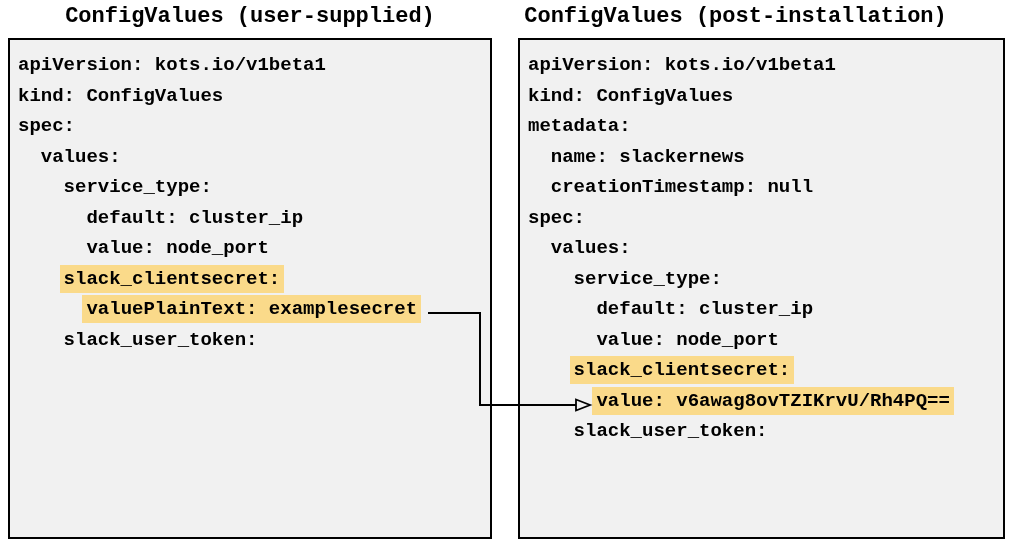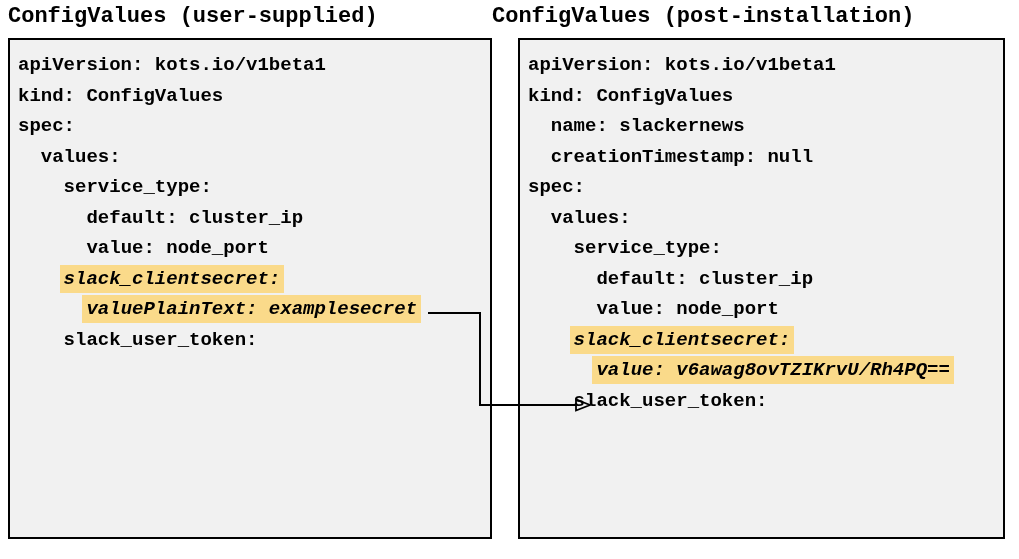--- a/index.html
+++ b/index.html
@@ -20,21 +20,21 @@
     position: relative;
     overflow: hidden;
     font-family: "Liberation Mono", "DejaVu Sans Mono", monospace;
     color: var(--text);
   }
   .panel-title {
     position: absolute;
     top: 1px;
     height: 32px;
     line-height: 32px;
-    text-align: left;
+    text-align: center;
     font-weight: bold;
     font-size: 22px;
     white-space: pre;
   }
   .panel-title.left  { left: 8px;   width: 484px; }
   .panel-title.right { left: 492px; width: 487px; }
   .panel {
     position: absolute;
     top: 38px;
     height: 501px;
@@ -49,21 +49,20 @@
   .code-line {
     height: 30.5px;
     line-height: 30.5px;
     padding-left: 8px;
     white-space: pre;
   }
   .hl {
     background: var(--hl);
     padding: 3px 4px;
     margin: 6px -4px;
-    font-style: italic;
   }
   .arrow-overlay {
     position: absolute;
     left: 0;
     top: 0;
     pointer-events: none;
   }
 </style>
 </head>
 <body>
@@ -83,20 +82,21 @@
       <div class="code-line">      <span>default: cluster_ip</span></div>
       <div class="code-line">      <span>value: node_port</span></div>
       <div class="code-line">    <span class="hl">slack_clientsecret:</span></div>
       <div class="code-line">      <span class="hl">valuePlainText: examplesecret</span></div>
       <div class="code-line">    <span>slack_user_token:</span></div>
     </div>
 
   <div class="panel right">
       <div class="code-line"><span>apiVersion: kots.io/v1beta1</span></div>
       <div class="code-line"><span>kind: ConfigValues</span></div>
+      <div class="code-line"><span>metadata:</span></div>
       <div class="code-line">  <span>name: slackernews</span></div>
       <div class="code-line">  <span>creationTimestamp: null</span></div>
       <div class="code-line"><span>spec:</span></div>
       <div class="code-line">  <span>values:</span></div>
       <div class="code-line">    <span>service_type:</span></div>
       <div class="code-line">      <span>default: cluster_ip</span></div>
       <div class="code-line">      <span>value: node_port</span></div>
       <div class="code-line">    <span class="hl">slack_clientsecret:</span></div>
       <div class="code-line">      <span class="hl">value: v6awag8ovTZIKrvU/Rh4PQ==</span></div>
       <div class="code-line">    <span>slack_user_token:</span></div>

